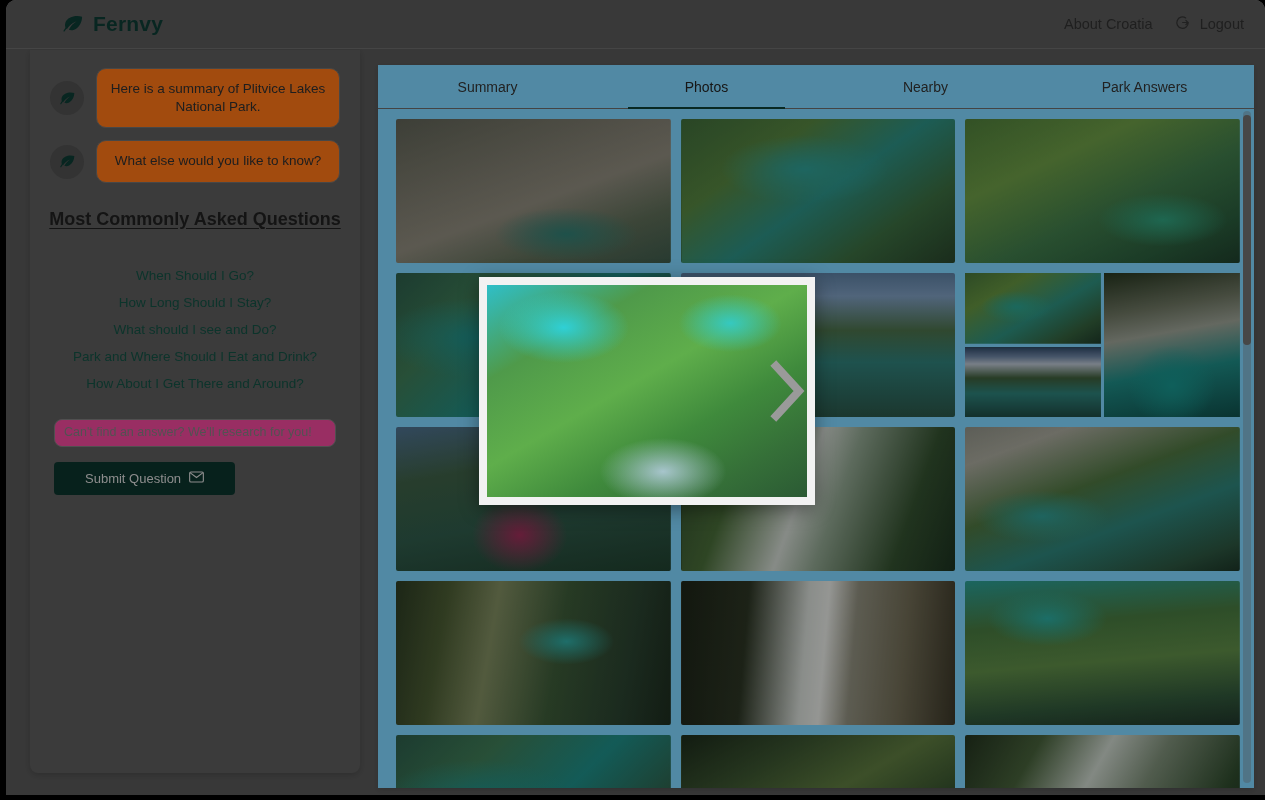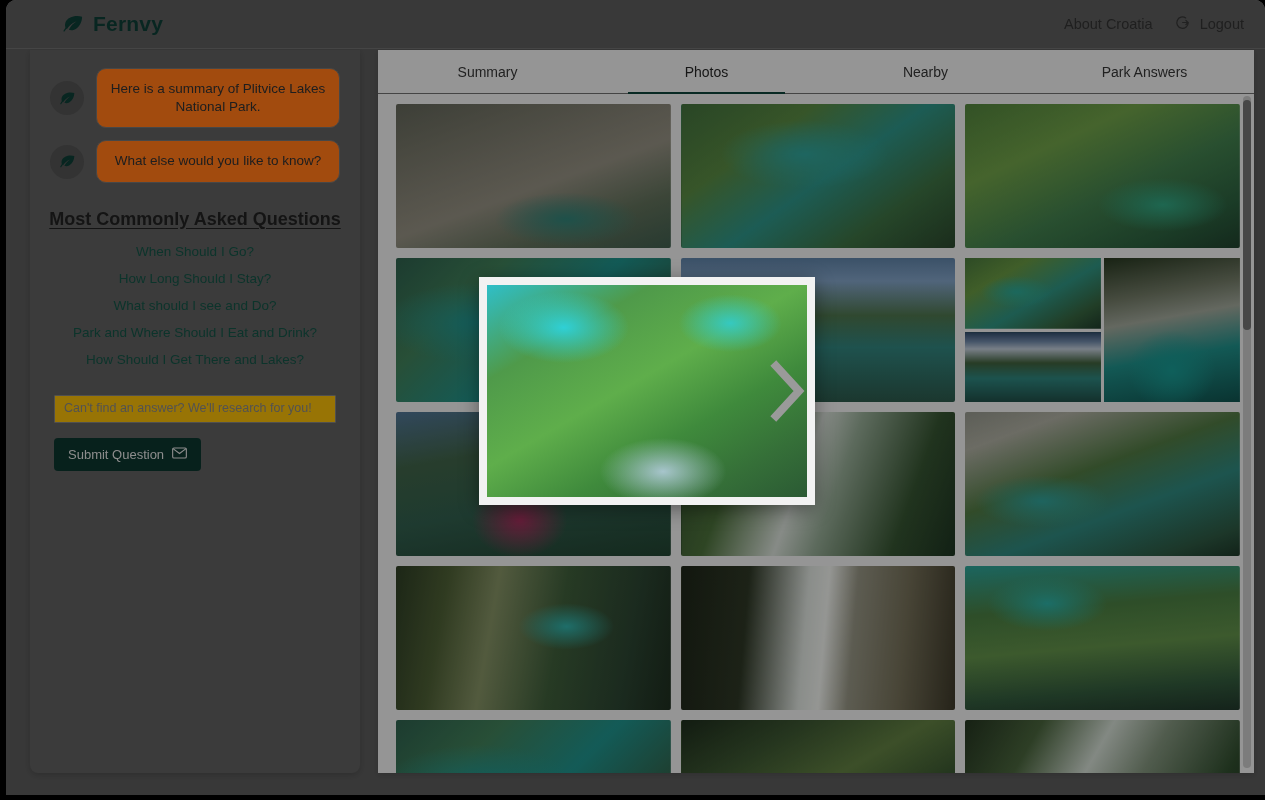--- a/index.html
+++ b/index.html
@@ -126,69 +126,69 @@
 
   #faq-title {
     margin-top: 26px;
     text-align: center;
     font-size: 18px;
     font-weight: bold;
     color: #1f1f1f;
     text-decoration: underline;
     text-underline-offset: 3px;
   }
-  #faq-list { margin-top: 8px; }
+  #faq-list { margin-top: 32px; }
   .faq-item {
     text-align: center;
     font-size: 13.5px;
     color: #135043;
     padding: 6px 12px;
     cursor: pointer;
   }
 
   #question-input {
     display: block;
     width: 282px;
     height: 28px;
     margin: 22px auto 0 auto;
-    background: #eab308;
+    background: #ec4899;
     border: 1px solid #7b7b7b;
-    border-radius: 1px;
+    border-radius: 8px;
     padding: 5px 9px;
     font-size: 12.5px;
     font-family: "Liberation Sans", sans-serif;
     color: #2f2f2f;
     resize: none;
     outline: none;
   }
   #question-input::placeholder { color: #7e7e7e; }
 
   #submit-question {
     display: flex;
     align-items: center;
     gap: 8px;
     margin: 15px 0 0 24px;
     background: #0c332c;
     color: #d8d8d8;
     border: none;
     border-radius: 4px;
-    padding: 9px 14px;
+    padding: 9px 31px;
     font-size: 13px;
     font-family: "Liberation Sans", sans-serif;
     cursor: pointer;
   }
 
   
   #main-panel {
     position: absolute;
     left: 372px;
-    top: 50px;
+    top: 65px;
     width: 876px;
     height: 723px;
-    background: #e5e5e5;
+    background: #7dd3fc;
     box-shadow: 0 2px 6px rgba(0,0,0,0.14);
     z-index: 4;
     overflow: hidden;
   }
 
   #tabs {
     display: flex;
     height: 44px;
     border-bottom: 1px solid #696969;
   }
@@ -422,21 +422,21 @@
       <div class="bubble">What else would you like to know?</div>
     </div>
 
     <div id="faq-title">Most Commonly Asked Questions</div>
 
     <div id="faq-list">
       <div class="faq-item">When Should I Go?</div>
       <div class="faq-item">How Long Should I Stay?</div>
       <div class="faq-item">What should I see and Do?</div>
       <div class="faq-item">Park and Where Should I Eat and Drink?</div>
-      <div class="faq-item">How Should I Get There and Lakes?</div>
+      <div class="faq-item">How About I Get There and Around?</div>
     </div>
 
     <textarea id="question-input" placeholder="Can't find an answer? We'll research for you!" style=""></textarea>
 
     <button id="submit-question">
       <span>Submit Question</span>
       <span>
         <svg width="15" height="12" viewBox="0 0 16 12">
           <rect x="0.7" y="0.7" width="14.6" height="10.6" rx="1.4" stroke="#d8d8d8" stroke-width="1.2" fill="none"></rect>
           <path d="M1.4 1.6L8 6.6l6.6-5" stroke="#d8d8d8" stroke-width="1.2" fill="none" stroke-linecap="round" stroke-linejoin="round"></path>

